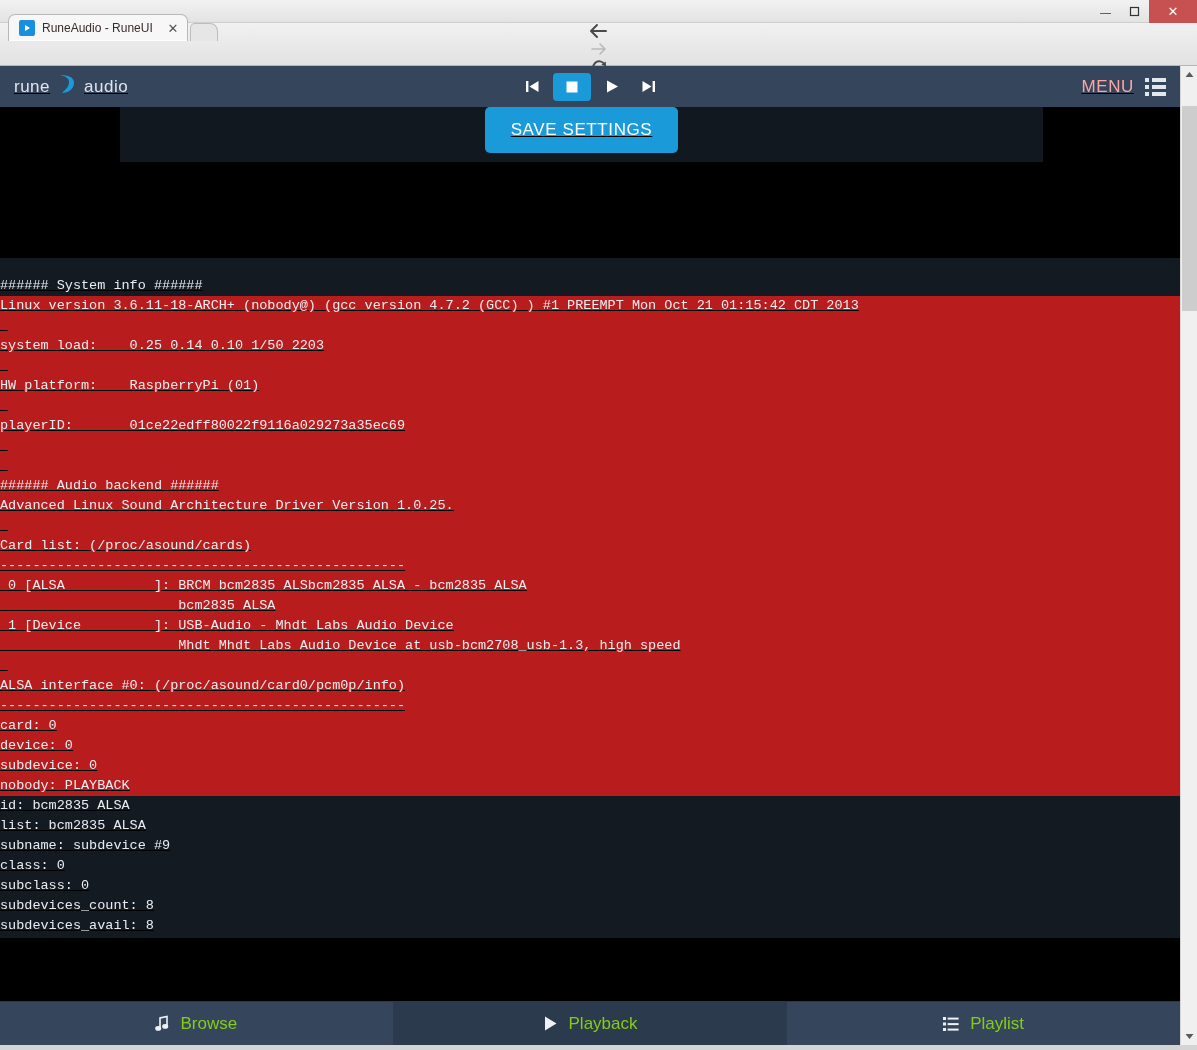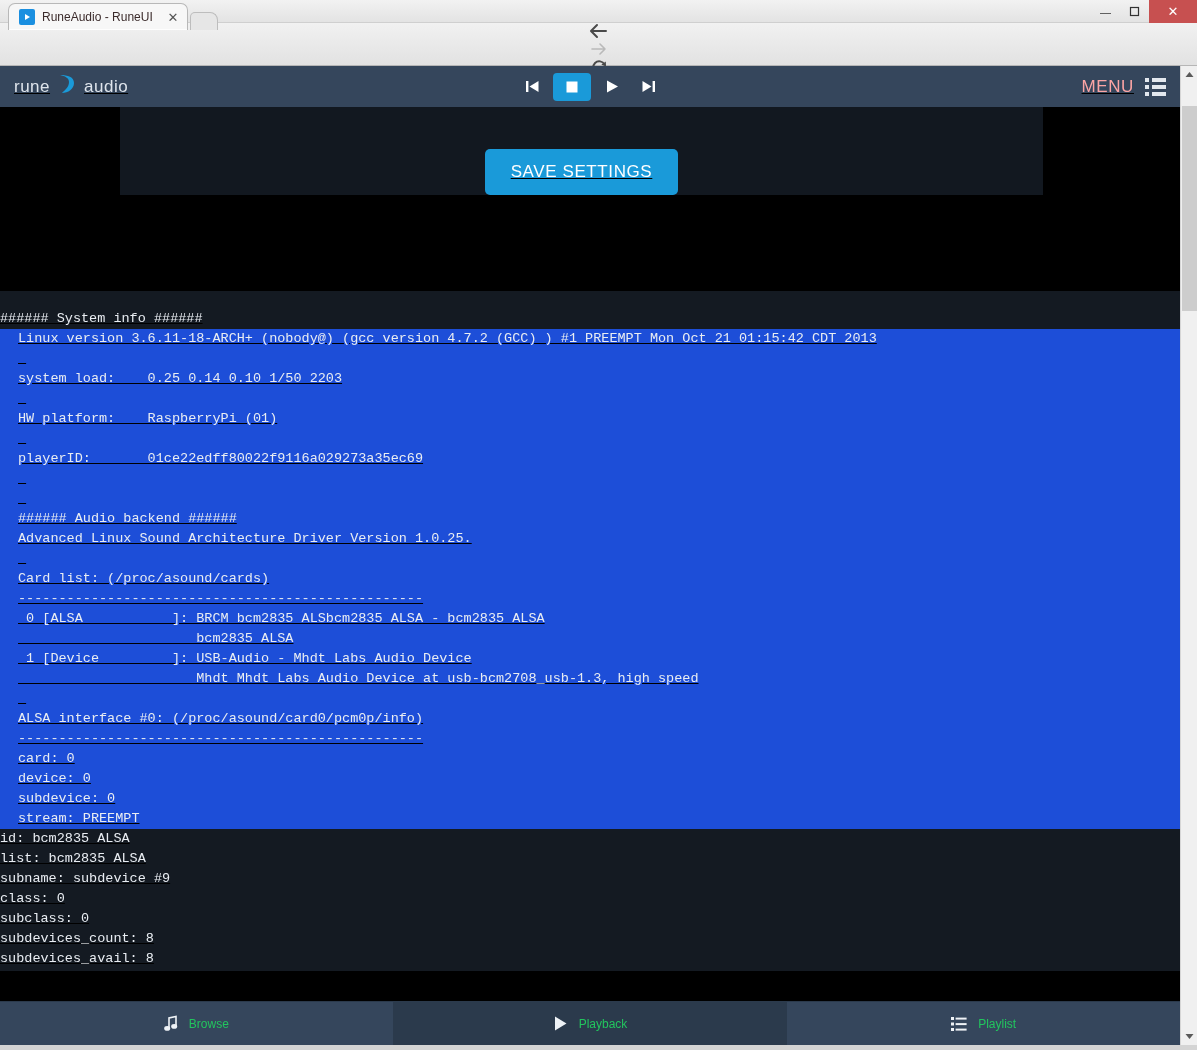--- a/index.html
+++ b/index.html
@@ -31,21 +31,21 @@
   .win-btn {
     width: 29px; height: 23px;
     display: flex; align-items: center; justify-content: center;
     font-size: 11px; color: #333;
     background: transparent;
   }
   .win-btn.close { width: 48px; background: #c75050; color: #fff; font-size: 13px; }
 
   
   .tabstrip {
-    position: absolute; left: 0; top: 3px;
+    position: absolute; left: 0; top: 14px;
     height: 27px; display: flex; align-items: flex-end;
     padding-left: 8px;
   }
   .tab {
     height: 27px; min-width: 180px;
     background: #f7f7f7;
     border: 1px solid #b8b8b8;
     border-bottom: none;
     border-radius: 7px 7px 0 0;
     display: flex; align-items: center;
@@ -172,25 +172,25 @@
     display: flex; flex-direction: column; gap: 3px;
   }
   .menu-right .hamburger i {
     display: flex; align-items: center; gap: 3px;
   }
   .menu-right .hamburger i b { display: block; width: 4px; height: 4px; background: #e3e8ee; }
   .menu-right .hamburger i s { display: block; width: 14px; height: 4px; background: #e3e8ee; }
 
   
   .settings-strip {
-    height: 88px;
+    height: 55px;
     margin-left: 120px;
     margin-right: 137px;
     background: #121820;
-    display: flex; align-items: flex-end; justify-content: center;
+    display: flex; align-items: flex-start; justify-content: center;
   }
   .save-btn {
     background: #1a9ad9;
     color: #fff;
     border: none;
     border-radius: 5px;
     font-size: 17px;
     letter-spacing: .6px;
     padding: 13px 26px;
     font-family: "Liberation Sans", sans-serif;
@@ -207,39 +207,38 @@
     padding: 18px 0 0 0;
     position: relative;
     height: 680px;
     overflow: hidden;
   }
   .console .ln {
     white-space: pre;
     height: 20px;
   }
   .console .ln.sel {
-    background: #1d4ed8;
-    padding-left: 18px;
+    background: #b91c1c;
     margin-left: 0;
   }
 
   
   .bottom-nav {
     position: absolute; left: 0; right: 0; bottom: 0;
     height: 44px;
     display: flex;
     background: #35465c;
     border-top: 1px solid #2b3a4c;
   }
   .bnav {
     flex: 1;
     display: flex; align-items: center; justify-content: center;
     gap: 11px;
-    color: #22c55e;
-    font-size: 12px;
+    color: #84cc16;
+    font-size: 17px;
     border-right: 1px solid #2b3a4c;
   }
   .bnav:last-child { border-right: none; }
   .bnav.active { background: #2b3a4c; }
   .bnav .ico { display: flex; align-items: center; }
 
   
   .pagescroll {
     width: 17px;
     background: #f0f0f0;
@@ -426,21 +425,21 @@
           <div class="ln sel"> 0 [ALSA           ]: BRCM bcm2835 ALSbcm2835 ALSA - bcm2835 ALSA</div>
           <div class="ln sel">                      bcm2835 ALSA</div>
           <div class="ln sel"> 1 [Device         ]: USB-Audio - Mhdt Labs Audio Device</div>
           <div class="ln sel">                      Mhdt Mhdt Labs Audio Device at usb-bcm2708_usb-1.3, high speed</div>
           <div class="ln sel"> </div>
           <div class="ln sel">ALSA interface #0: (/proc/asound/card0/pcm0p/info)</div>
           <div class="ln sel">--------------------------------------------------</div>
           <div class="ln sel">card: 0</div>
           <div class="ln sel">device: 0</div>
           <div class="ln sel">subdevice: 0</div>
-          <div class="ln sel">stream: PREEMPT</div>
+          <div class="ln sel">nobody: PLAYBACK</div>
           <div class="ln"><span class="hl">id: bcm2835 ALSA</span></div>
           <div class="ln">list: bcm2835 ALSA</div>
           <div class="ln">subname: subdevice #9</div>
           <div class="ln">class: 0</div>
           <div class="ln">subclass: 0</div>
           <div class="ln">subdevices_count: 8</div>
           <div class="ln">subdevices_avail: 8</div>
         </div>
 
       <div class="bottom-nav">

